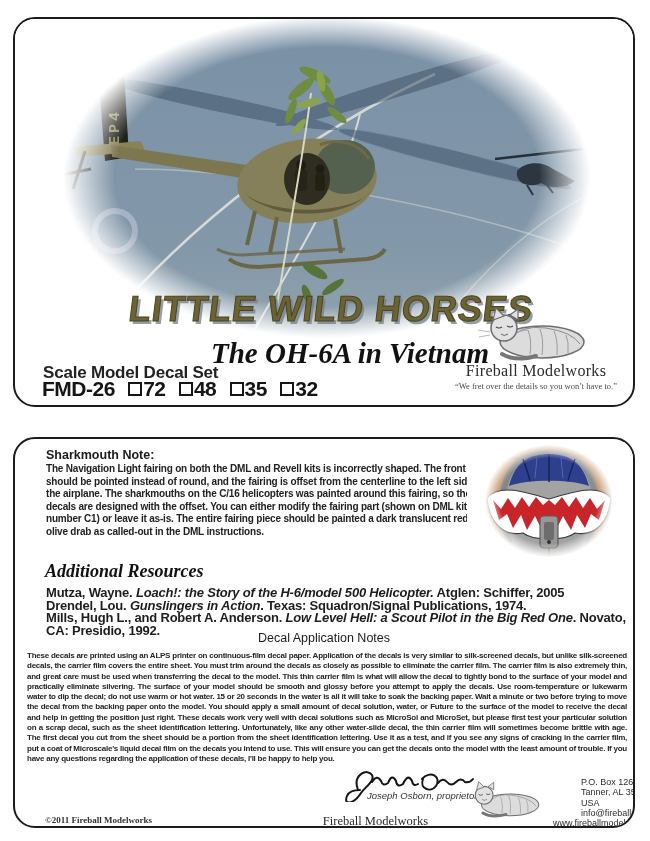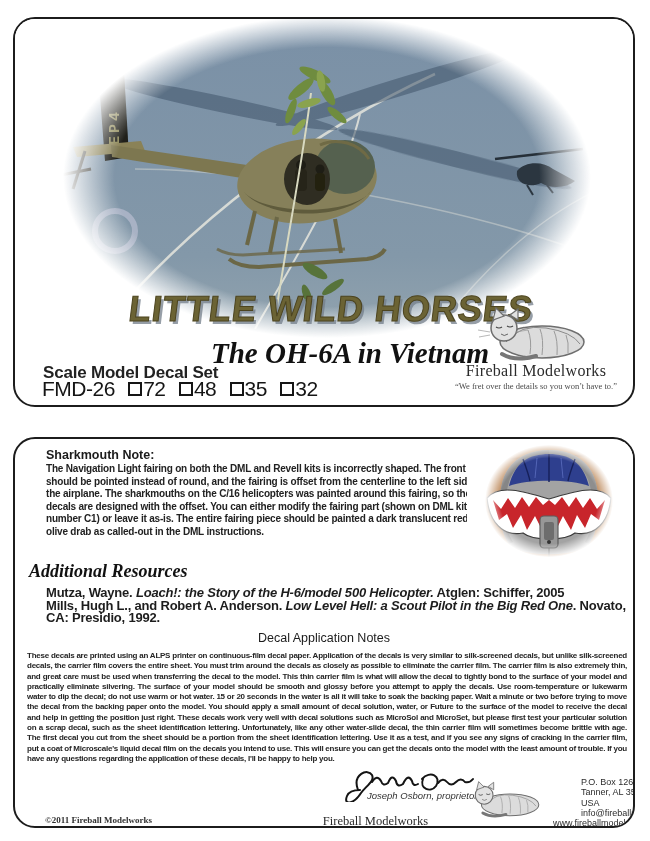--- a/index.html
+++ b/index.html
@@ -28,21 +28,21 @@
   .sub-title{
     position:absolute;left:135px;top:318px;width:400px;text-align:center;
     font-family:"Liberation Serif",serif;font-style:italic;font-weight:bold;
     font-size:29px;color:#111;white-space:nowrap;
   }
   .product-line{
     position:absolute;left:28px;top:344px;font-size:17px;font-weight:bold;
     letter-spacing:-.2px;color:#222;
   }
   .fmd-row{
-    position:absolute;left:27px;top:358px;font-size:21px;font-weight:normal;
+    position:absolute;left:27px;top:358px;font-size:21px;font-weight:bold;
     letter-spacing:-.5px;color:#151515;white-space:nowrap;
   }
   .fmd-row .scale-box{
     display:inline-block;width:10px;height:10px;border:2px solid #151515;
     margin:0 1px 0 8px;transform:translateY(0px);
   }
   .brand-top{position:absolute;right:12px;top:283px;width:170px;text-align:center;}
   .brand-top .cat{display:block;margin:0 auto;}
   .brand-name{
     font-family:"Liberation Serif",serif;font-size:16px;color:#2b2b2b;
@@ -56,21 +56,21 @@
   
   .sm-heading{
     position:absolute;left:31px;top:9px;font-size:12.5px;font-weight:bold;color:#1b1b1b;text-align:right;
   }
   .sm-body{
     position:absolute;left:31px;top:24px;width:448px;
     font-size:10px;font-weight:bold;letter-spacing:-.2px;line-height:12.6px;color:#222;
   }
   .shark-svg{position:absolute;left:452px;top:3px;}
   .ar-heading{
-    position:absolute;left:14px;top:122px;
+    position:absolute;left:30px;top:122px;
     font-family:"Liberation Serif",serif;font-style:italic;font-weight:bold;
     font-size:18px;color:#111;
   }
   .citations{
     position:absolute;left:31px;top:148px;width:592px;
     font-size:13px;font-weight:bold;line-height:12.5px;letter-spacing:-.2px;color:#1d1d1d;
   }
   .citations .cite-title{font-style:italic;}
   .dan-heading{
     position:absolute;left:0;top:192px;width:100%;text-align:center;
@@ -301,20 +301,21 @@
       <circle cx="82" cy="100" r="2" fill="#333"></circle>
       <line x1="82" y1="106" x2="82" y2="118" stroke="#5d5d5d" stroke-width="1"></line>
     </g>
     <rect x="0" y="-4" width="168" height="130" fill="url(#vig2)"></rect>
   </svg>
 
   <div class="ar-heading">Additional Resources</div>
 
   <div class="citations">
     <div><span>Mutza, Wayne. </span><span class="cite-title">Loach!: the Story of the H-6/model 500 Helicopter.</span><span> Atglen: Schiffer, 2005</span></div>
+    <div><span>Drendel, Lou. </span><span class="cite-title">Gunslingers in Action</span><span>. Texas: Squadron/Signal Publications, 1974.</span></div>
     <div><span>Mills, Hugh L., and Robert A. Anderson. </span><span class="cite-title">Low Level Hell: a Scout Pilot in the Big Red One</span><span>. Novato, CA: Presidio, 1992.</span></div>
   </div>
 
   <div class="dan-heading">Decal Application Notes</div>
   <div class="dan-body">These decals are printed using an ALPS printer on continuous-film decal paper.  Application of the decals is very similar to silk-screened decals, but unlike silk-screened decals, the carrier film covers the entire sheet. You must trim around the decals as closely as possible to eliminate the carrier film. The carrier film is also extremely thin, and great care must be used when transferring the decal to the model. This thin carrier film is what will allow the decal to tightly bond to the surface of your model and practically eliminate silvering. The surface of your model should be smooth and glossy before you attempt to apply the decals.  Use room-temperature or lukewarm water to dip the decal; do not use warm or hot water. 15 or 20 seconds in the water is all it will take to soak the backing paper. Wait a minute or two before trying to move the decal from the backing paper onto the model. You should apply a small amount of decal solution, water, or Future to the surface of the model to receive the decal and help in getting the position just right. These decals work very well with decal solutions such as MicroSol and MicroSet, but please first test your particular solution on a scrap decal, such as the sheet identification lettering. Unfortunately, like any other water-slide decal, the thin carrier film will sometimes become brittle with age. The first decal you cut from the sheet should be a portion from the sheet identification lettering. Use it as a test, and if you see any signs of cracking in the carrier film, put a coat of Microscale's liquid decal film on the decals you intend to use. This will ensure you can get the decals onto the model with the least amount of trouble.  If you have any questions regarding the application of these decals, I'll be happy to help you.</div>
 
   <svg class="sig-svg" width="132" height="36" viewBox="0 0 132 36">
     <g stroke="#141414" stroke-width="2" fill="none" stroke-linecap="round">
       <path d="M16,24 C10,8 26,2 30,9 C33,15 24,20 19,27 C12,38 1,40 5,30 C7,25 12,24 18,24"></path>
       <path d="M30,16 q5,-8 9,-1 q2,6 7,2 q4,-10 8,-2 q1,7 7,3 q5,-11 9,-3 q1,6 6,3"></path>

